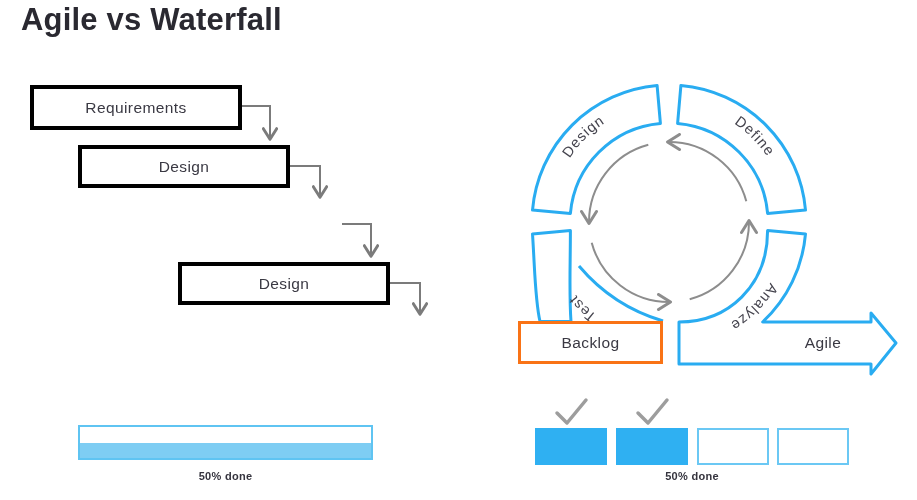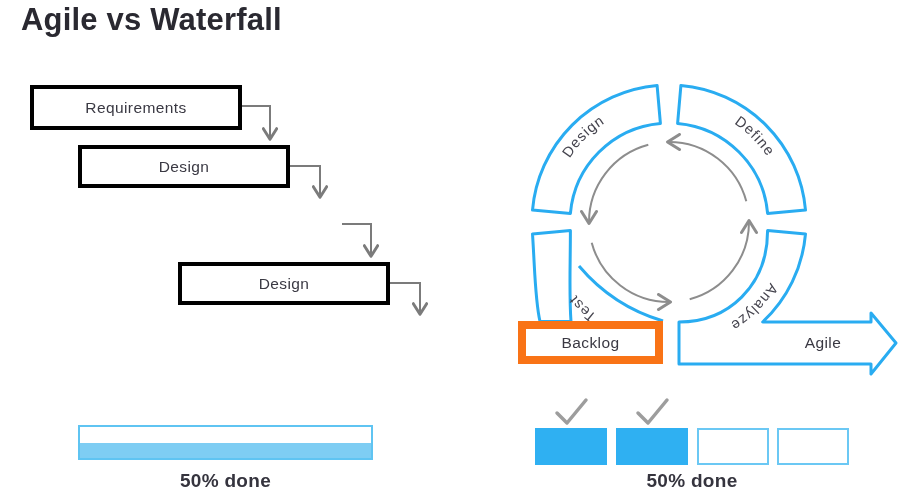--- a/index.html
+++ b/index.html
@@ -16,26 +16,26 @@
     position:absolute;box-sizing:border-box;background:#fff;
     border:4px solid #000000;display:flex;align-items:center;justify-content:center;
     font-size:15.5px;letter-spacing:.4px;color:#3a3943;
   }
   .pbar{
     position:absolute;left:78px;top:425px;width:295px;height:35px;
     box-sizing:border-box;border:2px solid #5fc4f2;background:#fff;
   }
   .pfill{position:absolute;left:0;right:0;bottom:0;height:50%;background:#7ecdf3;}
   .done-label{
-    position:absolute;top:470px;font-weight:700;font-size:19px;
+    position:absolute;top:470px;font-weight:700;font-size:11px;
     color:#35343e;text-align:center;letter-spacing:.3px;
   }
   .backlog{
     position:absolute;left:518px;top:321px;width:145px;height:43px;
-    box-sizing:border-box;border:8px solid #f97316;background:#fff;
+    box-sizing:border-box;border:3px solid #f97316;background:#fff;
     display:flex;align-items:center;justify-content:center;
     font-size:15.5px;letter-spacing:.4px;
   }
   .deploy-label{
     position:absolute;left:762px;top:322px;width:122px;height:42px;
     display:flex;align-items:center;justify-content:center;
     font-size:15.5px;letter-spacing:.4px;
   }
   .agile-center{
     position:absolute;left:619px;top:212px;width:100px;text-align:center;

